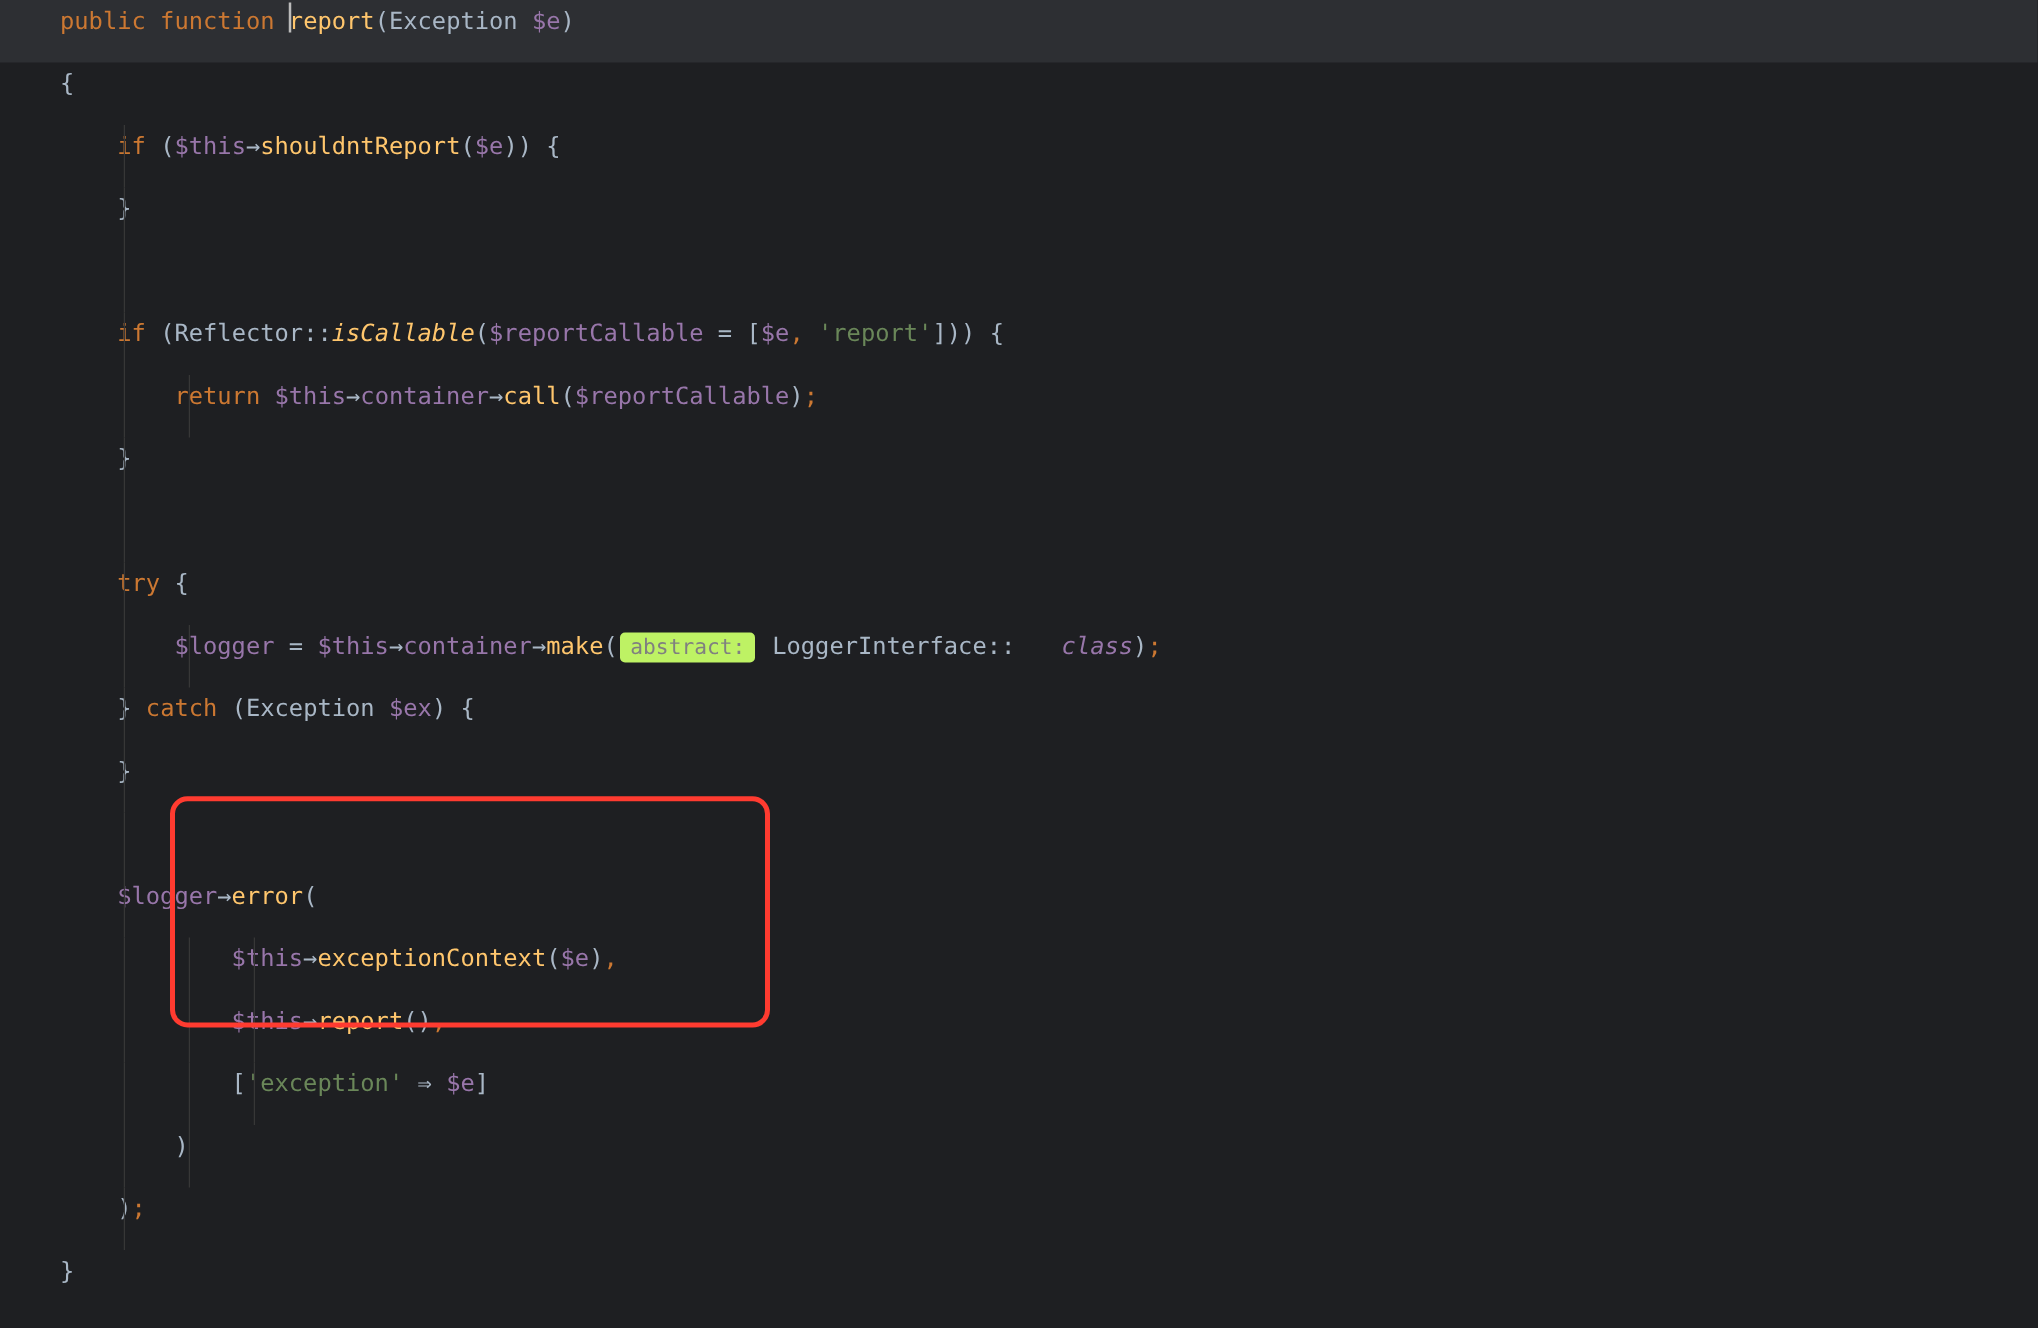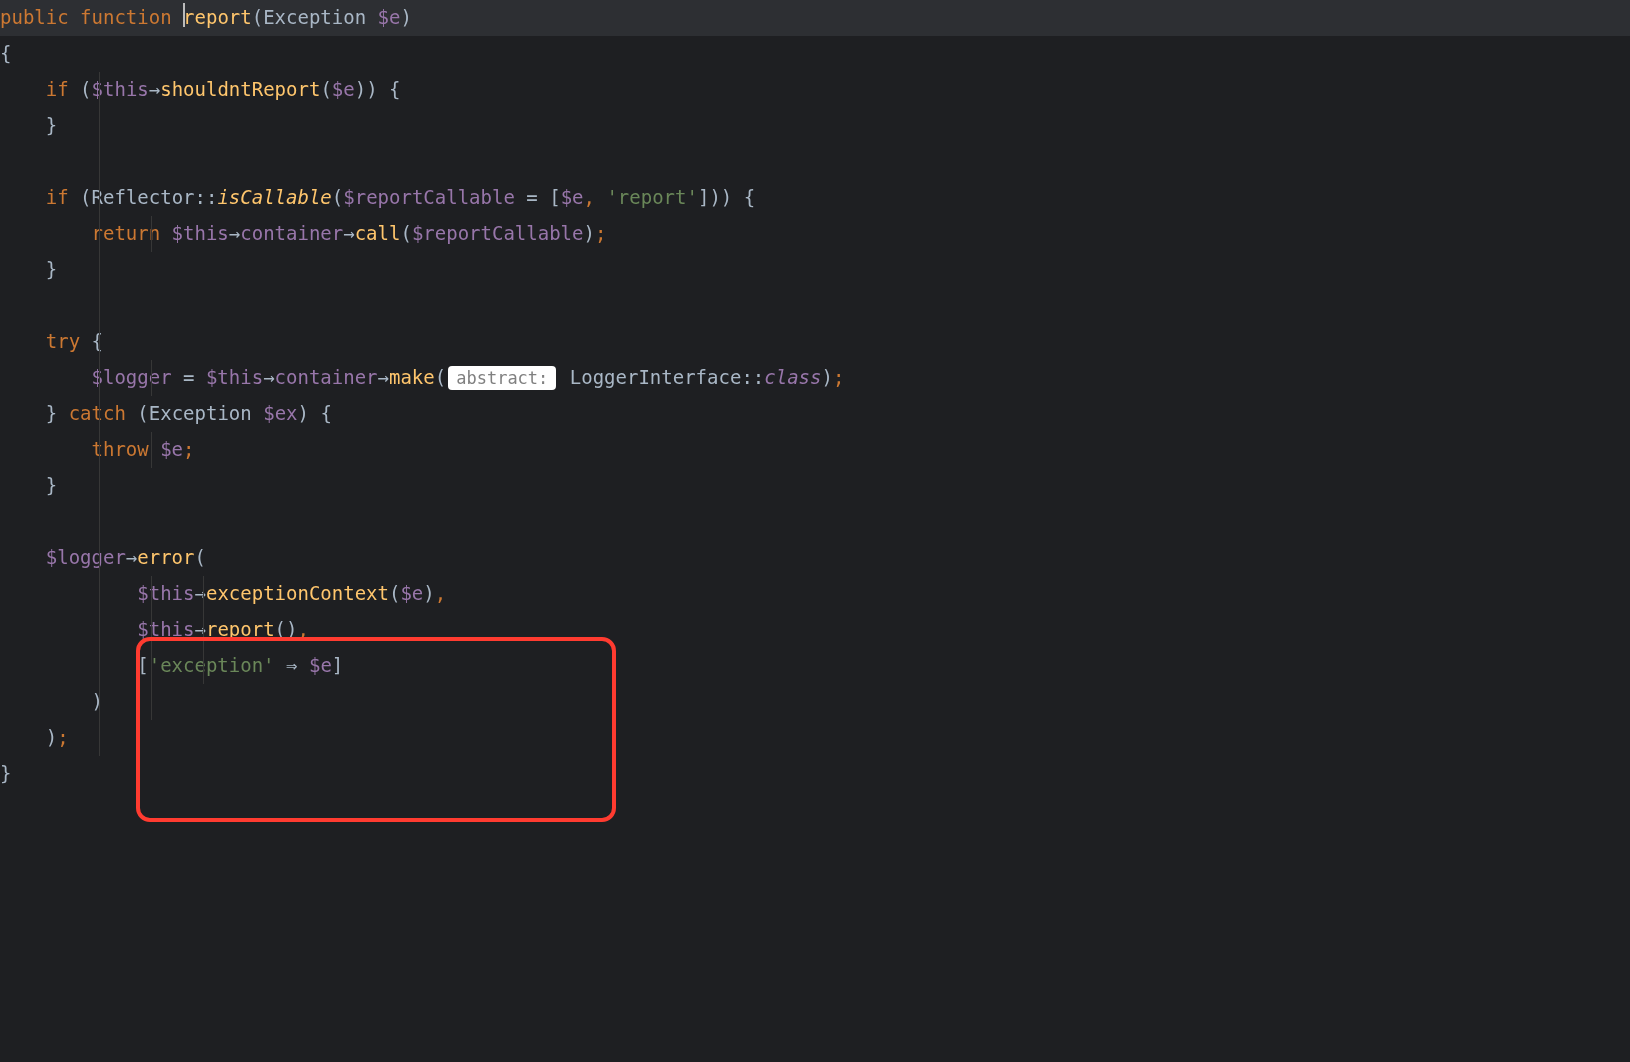--- a/index.html
+++ b/index.html
@@ -13,22 +13,23 @@
     width: 1630px;
     height: 1062px;
     overflow: hidden;
   }
   .editor {
     position: relative;
     padding: 0;
   }
   .line {
     white-space: pre;
+    padding-left: 48px;
     position: relative;
-    height: 36px;
+    height: 50px;
   }
   .highlight-line {
     background: #2d2f33;
   }
   .indent-guide {
     position: absolute;
     width: 1px;
     background: #373737;
     top: 0;
     bottom: 0;
@@ -39,32 +40,32 @@
 
   .kw-orange { color: #cc7832; }
   .kw-func { color: #ffc66d; }
   .kw-text { color: #a9b7c6; }
   .kw-var { color: #9876aa; }
   .kw-string { color: #6a8759; }
   .kw-arrow { color: #a9b7c6; }
   .kw-paren { color: #a9b7c6; }
   .kw-brace { color: #a9b7c6; }
   .kw-sep { color: #cc7832; }
-  .kw-const { color: #9876aa; }
+  .kw-const { color: #9876aa; margin-left: 37px; }
 
   .cursor-box {
     display: inline-block;
     border-left: 2px solid #bbbbbb;
     height: 24px;
     vertical-align: -3px;
     margin-right: -2px;
   }
 
   .param-hint {
-    background: #ffffff;
+    background: #bef264;
     color: #808080;
     border-radius: 4px;
     padding: 2px 8px;
     font-size: 17px;
     margin: 12px 2px;
   }
 
   .red-box {
     position: absolute;
     border: 4px solid #ff3b30;
@@ -99,21 +100,20 @@
   <div class="line"><span class="indent-guide ig1"></span>    <span class="kw-brace">}</span></div>
 
   <div class="line"><span class="indent-guide ig1"></span></div>
 
   <div class="line"><span class="indent-guide ig1"></span>    <span class="kw-orange">try</span><span> </span><span class="kw-brace">{</span></div>
 
   <div class="line"><span class="indent-guide ig1"></span><span class="indent-guide ig2"></span>        <span class="kw-var">$logger</span><span class="kw-text"> = </span><span class="kw-var">$this</span><span class="kw-arrow">→</span><span class="kw-var">container</span><span class="kw-arrow">→</span><span class="kw-func">make</span><span class="kw-paren">(</span><span class="param-hint">abstract:</span><span> </span><span class="kw-text">LoggerInterface</span><span class="kw-text">::</span><span class="kw-const" style="font-style:italic">class</span><span class="kw-paren">)</span><span class="kw-sep">;</span></div>
 
   <div class="line"><span class="indent-guide ig1"></span>    <span class="kw-brace">}</span><span> </span><span class="kw-orange">catch</span><span> </span><span class="kw-paren">(</span><span class="kw-text">Exception</span><span> </span><span class="kw-var">$ex</span><span class="kw-paren">)</span><span> </span><span class="kw-brace">{</span></div>
 
-  <div class="line"><span class="indent-guide ig1"></span><span class="indent-guide ig2"></span>        <span class="kw-orange">throw</span><span> </span><span class="kw-var">$e</span><span class="kw-sep">;</span></div>
 
   <div class="line"><span class="indent-guide ig1"></span>    <span class="kw-brace">}</span></div>
 
   <div class="line"><span class="indent-guide ig1"></span></div>
 
   <div class="line"><span class="indent-guide ig1"></span>    <span class="kw-var">$logger</span><span class="kw-arrow">→</span><span class="kw-func">error</span><span class="kw-paren">(</span></div>
 
 
 
   <div class="line"><span class="indent-guide ig1"></span><span class="indent-guide ig2"></span><span class="indent-guide ig3"></span>            <span class="kw-var">$this</span><span class="kw-arrow">→</span><span class="kw-func">exceptionContext</span><span class="kw-paren">(</span><span class="kw-var">$e</span><span class="kw-paren">)</span><span class="kw-sep">,</span></div>

